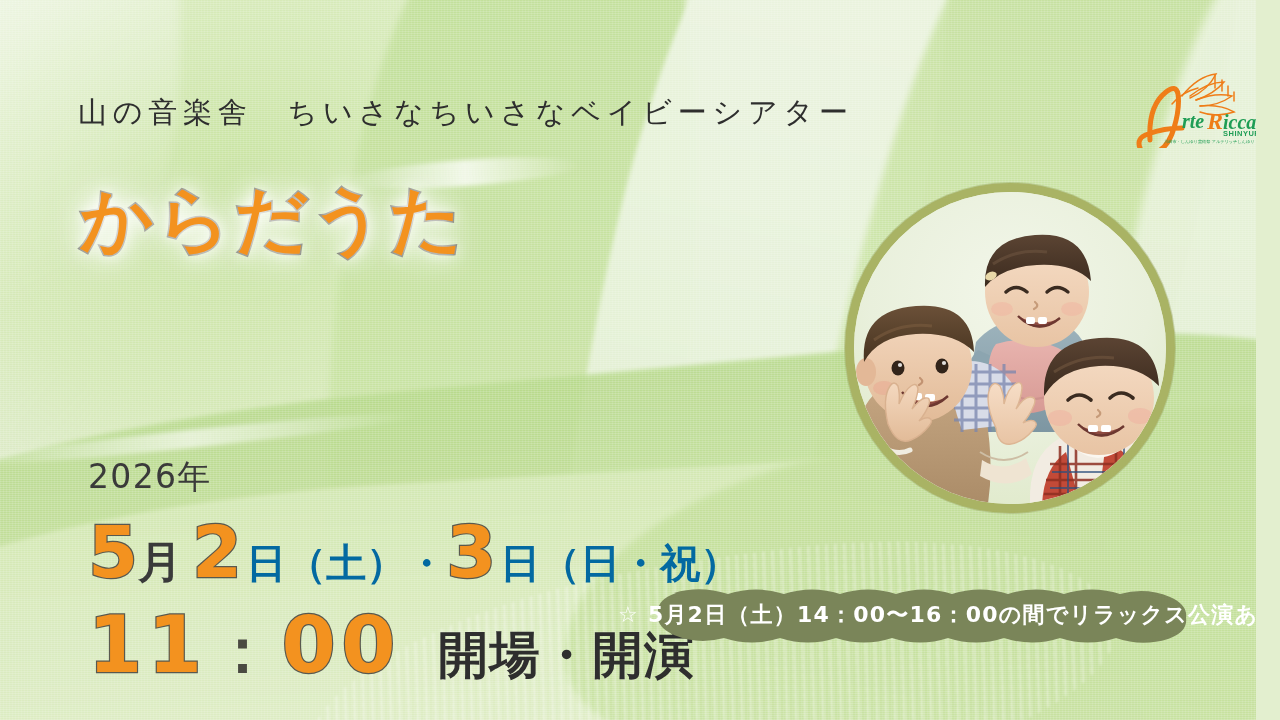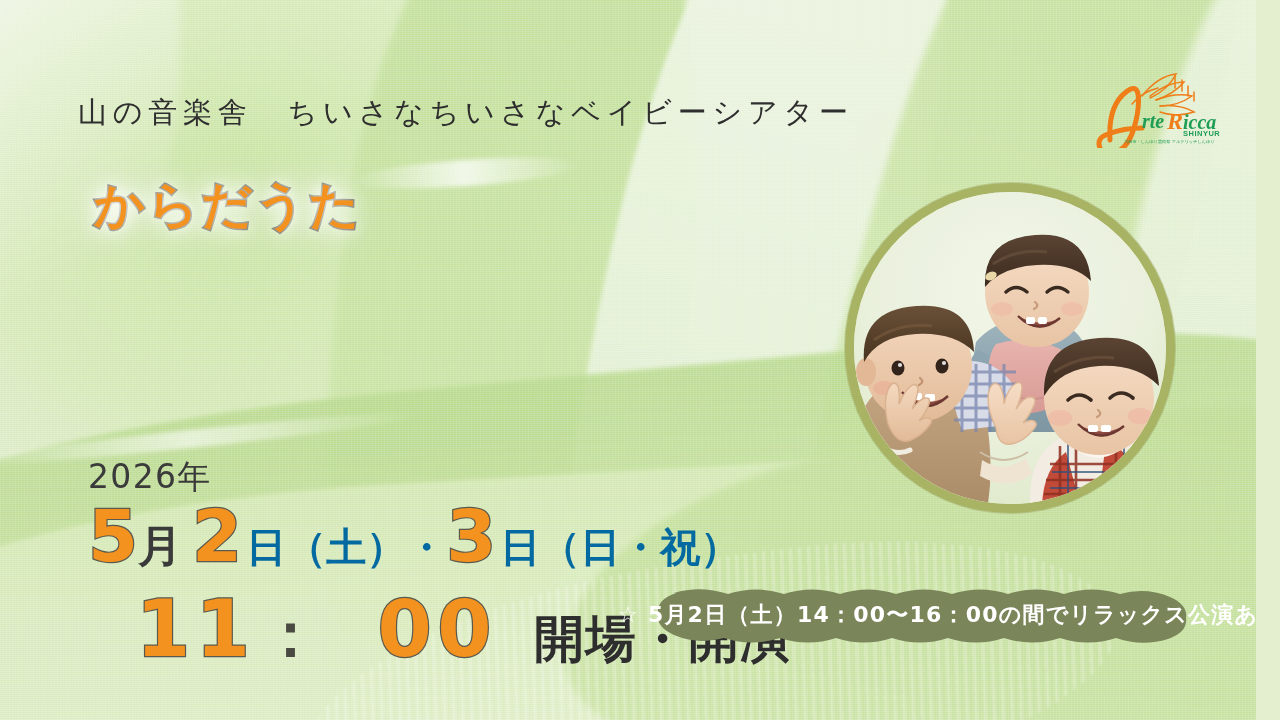--- a/index.html
+++ b/index.html
@@ -123,35 +123,35 @@
     color:#f3921f;
     -webkit-text-stroke:3px #59594f;
     paint-order:stroke fill;
     text-shadow:
       0 0 14px #ffffff, 0 0 22px #ffffff, 0 0 34px rgba(255,255,255,.95),
       0 0 46px rgba(255,255,255,.8);
     white-space:nowrap;font-weight:700;
   }
 
   #subtitle{
-    position:absolute;left:94px;top:172px;
-    font-size:50px;letter-spacing:.05em;text-align:right;
+    position:absolute;left:80px;top:172px;
+    font-size:72px;letter-spacing:.05em;text-align:right;
     -webkit-text-stroke-width:3px;
   }
   #maintitle{
     position:absolute;left:218px;top:262px;
     font-size:150px;letter-spacing:.02em;
     -webkit-text-stroke-width:4px;
   }
 
   
   #date-block{position:absolute;left:88px;top:455px;}
   #year-line{
     font-size:33px;color:#3a3a3a;letter-spacing:.04em;font-weight:500;
-    margin-bottom:2px;
+    margin-bottom:18px;
   }
   #date-line{
     display:flex;align-items:baseline;white-space:nowrap;
     margin-top:-2px;
   }
   .num-big{
     font-size:72px;color:#f3921f;font-weight:700;
     -webkit-text-stroke:2.4px #59594f;paint-order:stroke fill;
     line-height:1;
   }
@@ -160,21 +160,21 @@
   }
   .kanji-sm{
     font-size:40px;color:#0369a1;font-weight:600;line-height:1;
   }
   #time-line{
     display:flex;align-items:baseline;white-space:nowrap;margin-top:18px;
   }
   .num-time{
     font-size:78px;color:#f3921f;font-weight:700;
     -webkit-text-stroke:2.4px #59594f;paint-order:stroke fill;
-    letter-spacing:.07em;line-height:1;margin-left:48px;
+    letter-spacing:.07em;line-height:1;
   }
   .colon-time{
     font-size:62px;color:#4a4a42;font-weight:700;
     margin:0 8px 0 4px;line-height:1;
   }
   #open-label{
     font-size:50px;color:#2e2e2e;font-weight:600;
     letter-spacing:.03em;margin-left:37px;line-height:1;
   }
 
@@ -199,21 +199,21 @@
   #relax-badge svg{position:absolute;inset:0;width:100%;height:100%;}
   #relax-text{
     position:absolute;inset:0;display:flex;align-items:center;justify-content:center;
     color:#ffffff;font-size:22px;letter-spacing:.055em;white-space:nowrap;
     font-weight:700;
     text-align:center;
   }
 
   
   #logo{
-    position:absolute;left:1070px;top:66px;width:150px;height:82px;
+    position:absolute;left:1110px;top:66px;width:150px;height:82px;
   }
   #logo svg{width:100%;height:100%;display:block;}
 </style>
 </head>
 <body>
 
 <div id="poster">
 
   <div class="bg-layer bg-base"></div>
   <div class="bg-layer bg-wash-top-left"></div>

